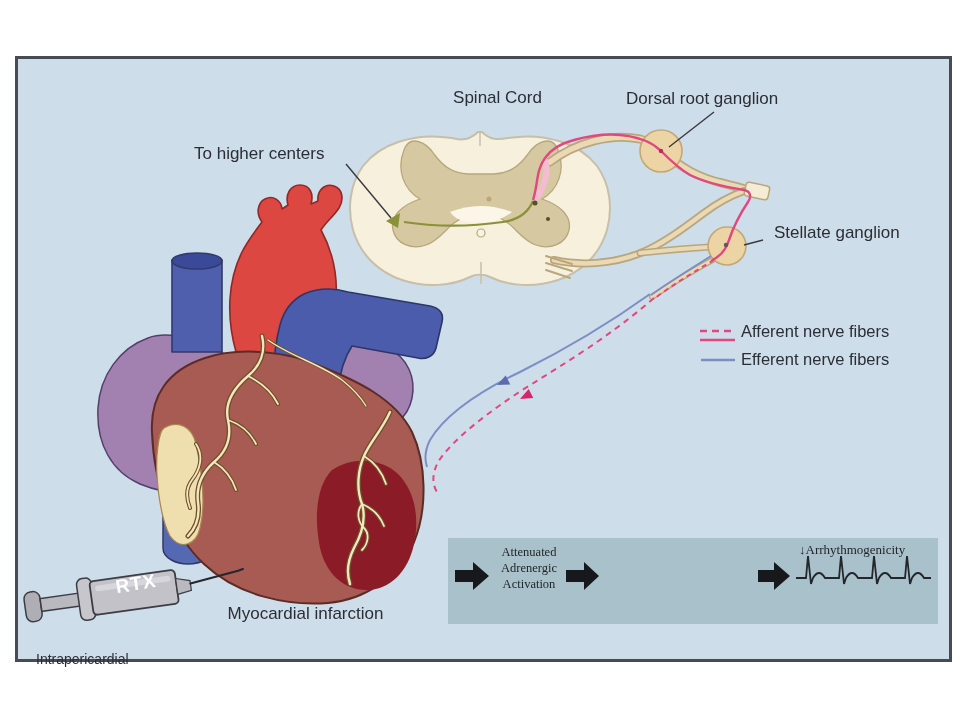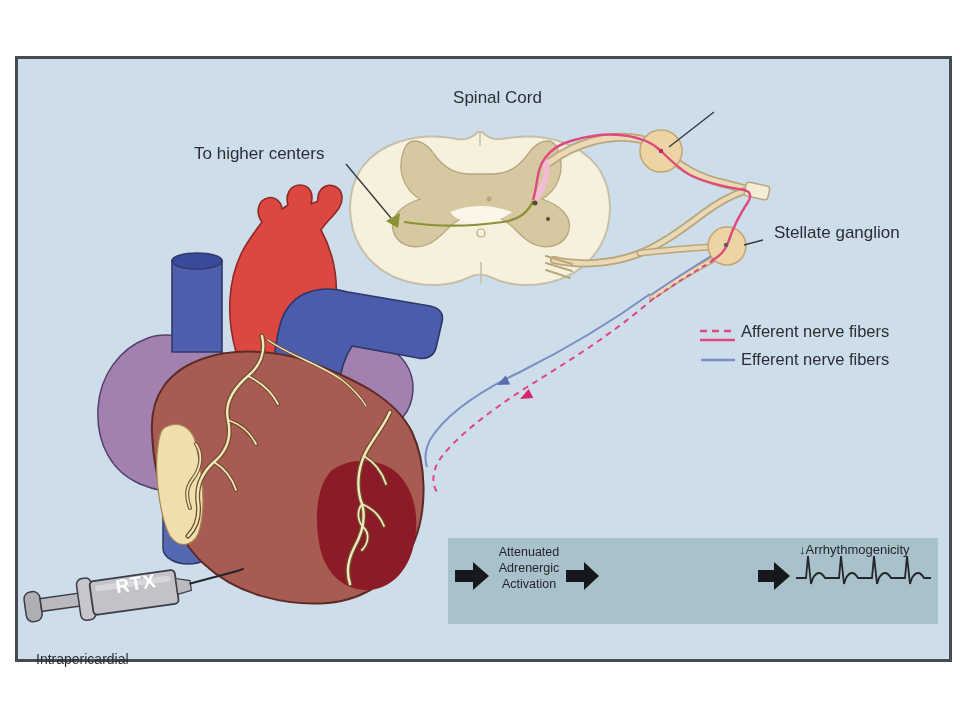--- a/index.html
+++ b/index.html
@@ -14,21 +14,21 @@
   #lbl-drg{left:626px;top:89px;}
   #lbl-higher{left:194px;top:144px;}
   #lbl-stellate{left:763px;top:223px;margin-left:11px;}
   #lbl-myo{left:208px;top:604px;width:195px;text-align:center;}
   #lbl-intra{left:36px;top:606px;font-size:14px;margin-top:44px;}
   #lbl-rtx{left:98px;top:574px;width:76px;text-align:center;font-size:19px;font-weight:bold;
            color:#ffffff;transform:rotate(-9deg);letter-spacing:1px;}
   .leg{font-size:16.5px;}
   #leg-aff{left:741px;top:322px;}
   #leg-eff{left:741px;top:350px;}
-  .flowtxt{position:absolute;color:#23262b;font-size:12.5px;line-height:16px;white-space:pre-line;}
+  .flowtxt{position:absolute;color:#23262b;font-size:12.5px;line-height:16px;white-space:pre-line;font-family:Liberation Serif, serif;}
   #fc-step1{left:486px;top:544px;width:86px;text-align:center;}
   #fc-step2{left:600px;top:545px;width:180px;}
   #fc-step3{left:799px;top:542px;font-size:13px;white-space:nowrap;}
 </style>
 </head>
 <body>
 
 <div id="stage">
   <div id="panel"></div>
 
@@ -219,22 +219,24 @@
       <rect x="40" y="586" width="40" height="13" fill="#b9b9bf" stroke="#3c3c44" stroke-width="1.5"></rect>
       <rect x="78" y="572" width="15" height="42" rx="6" fill="#c6c6cc" stroke="#3c3c44" stroke-width="1.5"></rect>
       <rect x="91" y="576" width="86" height="34" rx="4" fill="#c2c2c8" stroke="#3c3c44" stroke-width="1.8"></rect>
       <rect x="96" y="581" width="76" height="6" rx="3" fill="#d9d9df" opacity="0.85"></rect>
       <polygon points="177,585 191,589 191,599 177,601" fill="#b9b9bf" stroke="#3c3c44" stroke-width="1.2"></polygon>
       <path d="M191,592 L240,586 L245,585" fill="none" stroke="#26262c" stroke-width="2.2" stroke-linecap="round"></path>
     </g>
   </svg>
 
   <div id="lbl-spinal" class="lbl">Spinal Cord</div>
+  <div id="lbl-drg" class="lbl">Dorsal root ganglion</div>
   <div id="lbl-higher" class="lbl">To higher centers</div>
   <div id="lbl-stellate" class="lbl">Stellate ganglion</div>
+  <div id="lbl-myo" class="lbl">Myocardial infarction</div>
   <div id="lbl-intra" class="lbl">Intrapericardial</div>
   <div id="lbl-rtx" class="lbl">RTX</div>
 
   <div id="leg-eff" class="lbl leg">Efferent nerve fibers</div>
   <div id="leg-aff" class="lbl leg">Afferent nerve fibers</div>
 
   <div id="fc-step1" class="flowtxt">Attenuated
 Adrenergic
 Activation</div>
   <div id="fc-step3" class="flowtxt">↓Arrhythmogenicity</div>

